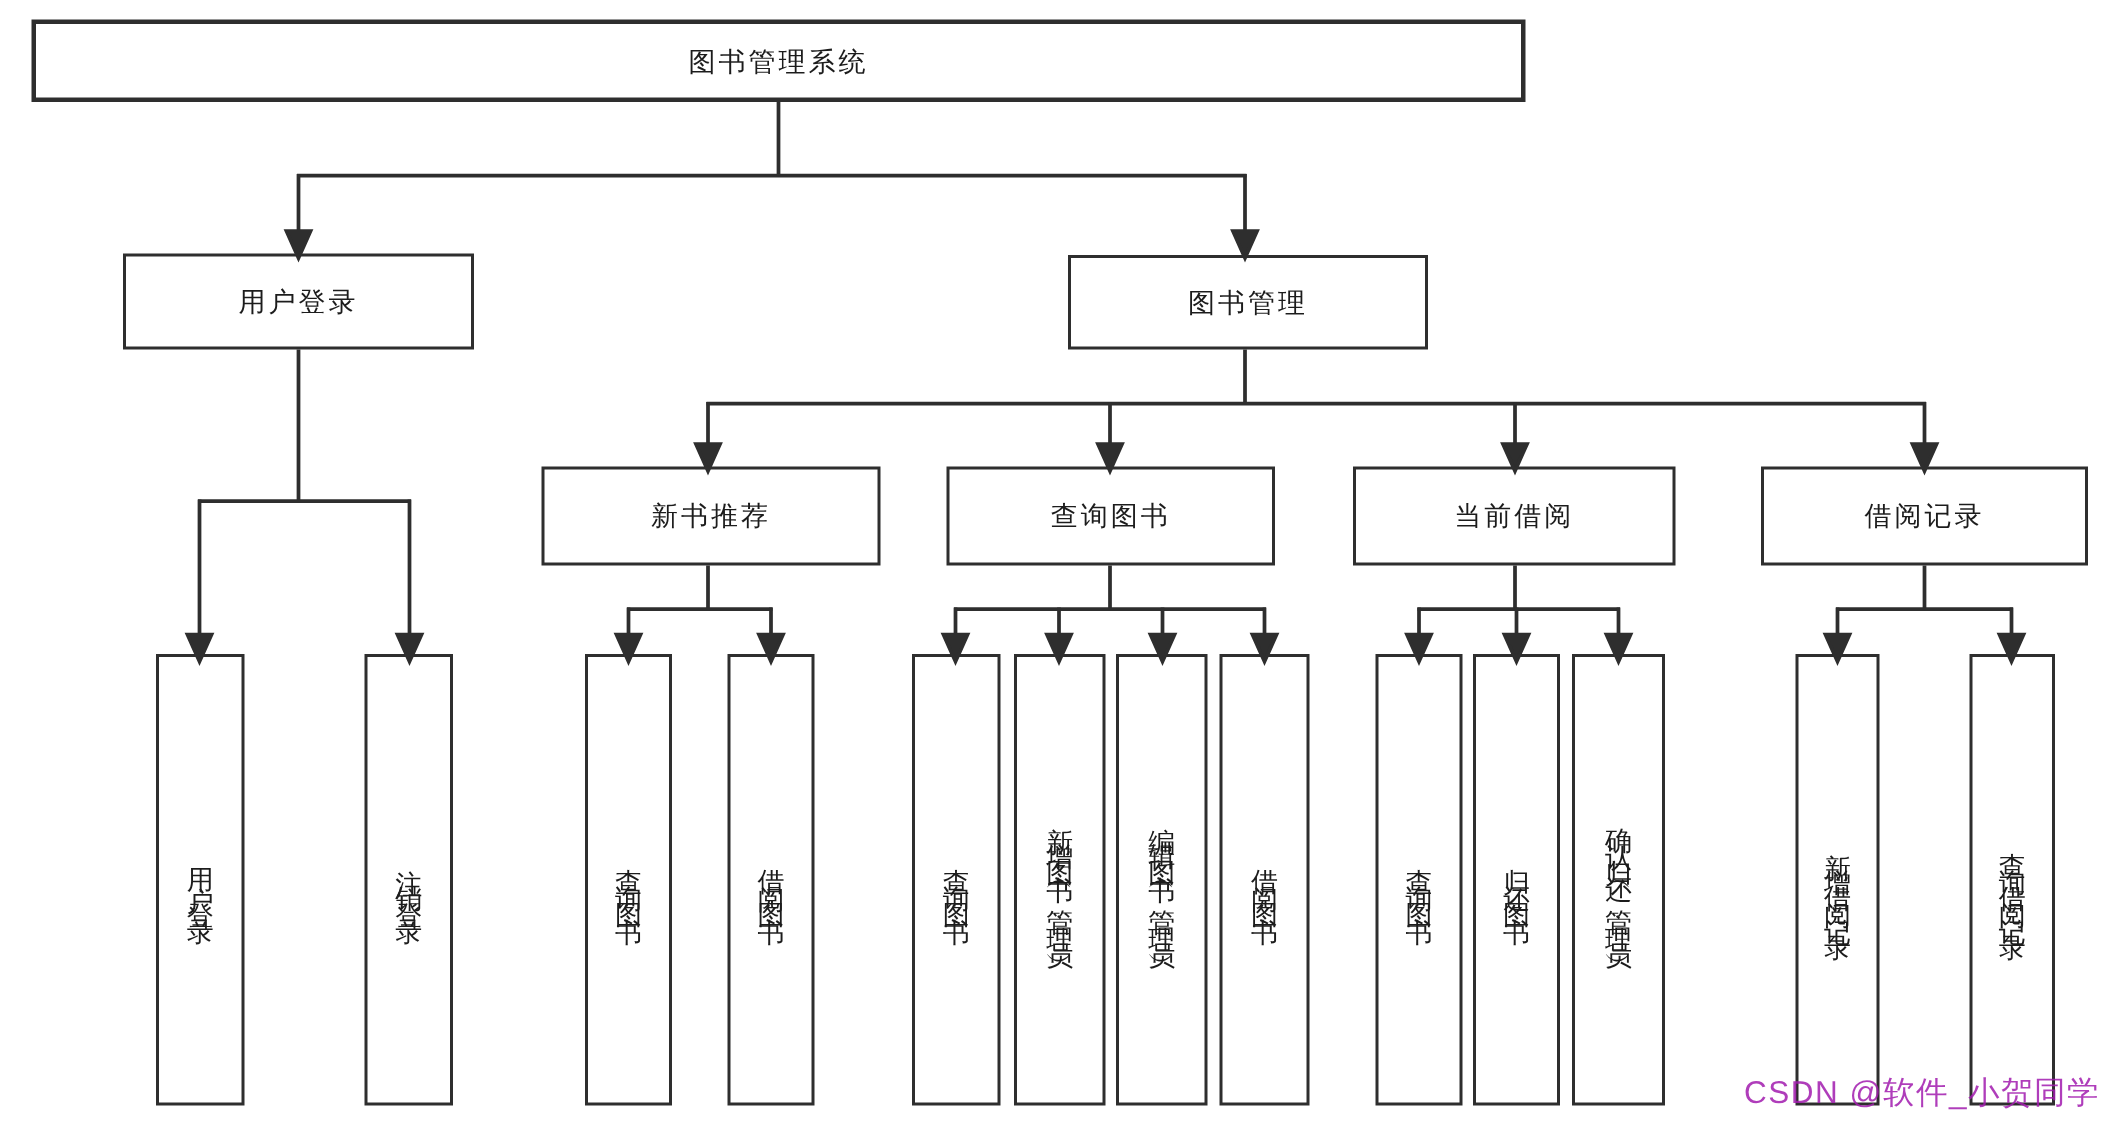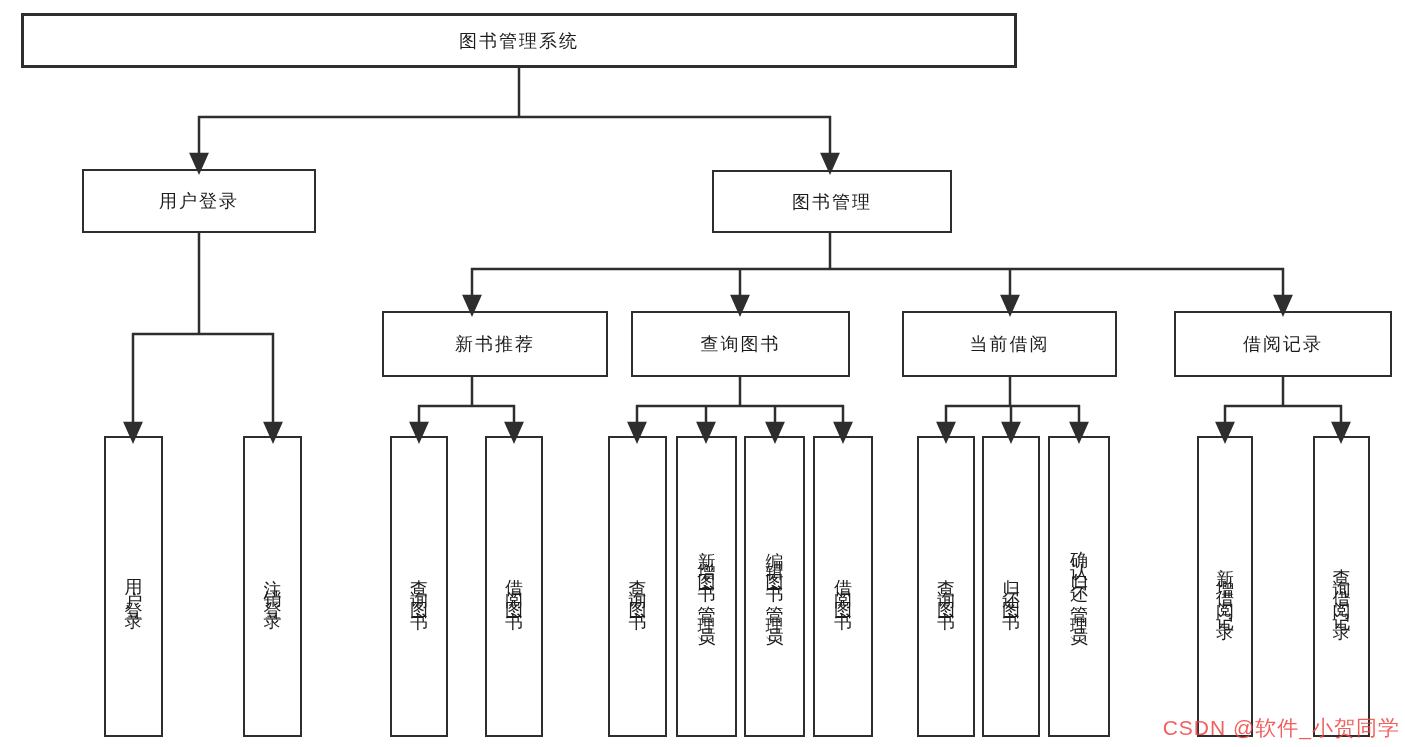--- a/index.html
+++ b/index.html
@@ -44,21 +44,21 @@
     letter-spacing: 11px;
     line-height: 1;
     white-space: nowrap;
   }
   .watermark {
     position: absolute;
     top: 714px;
     right: 5px;
     z-index: 10;
     font-size: 21px;
-    color: #ef4444;
+    color: #a21caf;
     opacity: 0.85;
     letter-spacing: 1px;
     white-space: nowrap;
   }
 </style>
 </head>
 <body>
 
 <div class="canvas">
 
@@ -145,21 +145,21 @@
     <span class="hlabel">图书管理系统</span>
   </div>
 
   <div class="box" style="left:82px;top:169px;width:234px;height:64px">
     <span class="hlabel">用户登录</span>
   </div>
   <div class="box" style="left:712px;top:170px;width:240px;height:63px">
     <span class="hlabel">图书管理</span>
   </div>
 
-  <div class="box" style="left:382px;top:311px;width:226px;height:66px">
+  <div class="box" style="left:361px;top:311px;width:226px;height:66px">
     <span class="hlabel">新书推荐</span>
   </div>
   <div class="box" style="left:631px;top:311px;width:219px;height:66px">
     <span class="hlabel">查询图书</span>
   </div>
   <div class="box" style="left:1174px;top:311px;width:218px;height:66px">
     <span class="hlabel">借阅记录</span>
   </div>
   <div class="box" style="left:902px;top:311px;width:215px;height:66px">
     <span class="hlabel">当前借阅</span>

